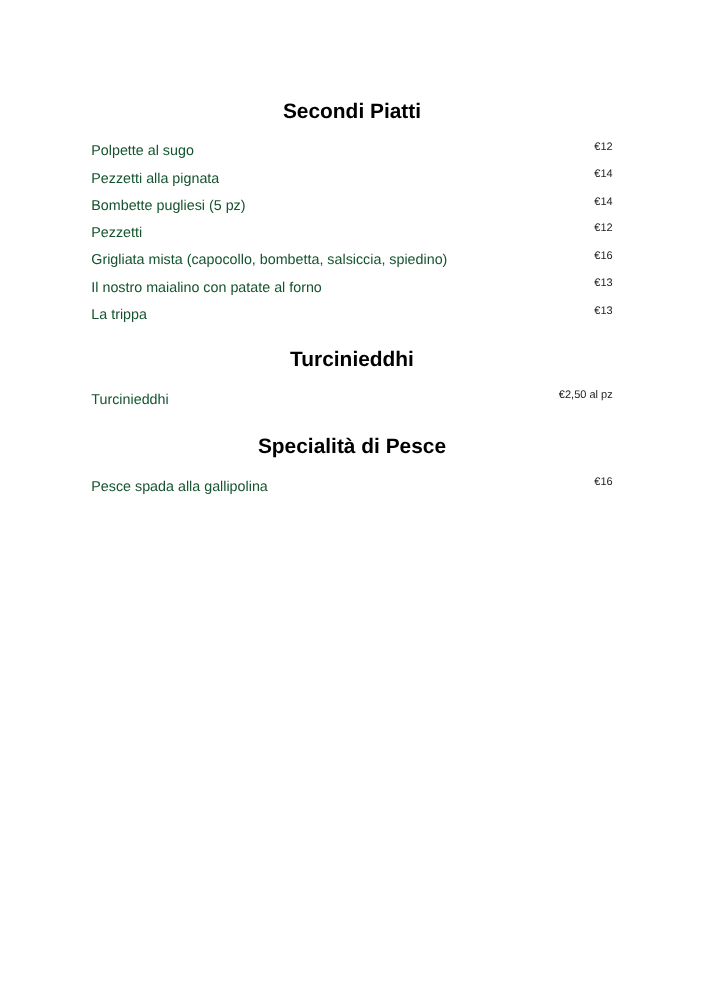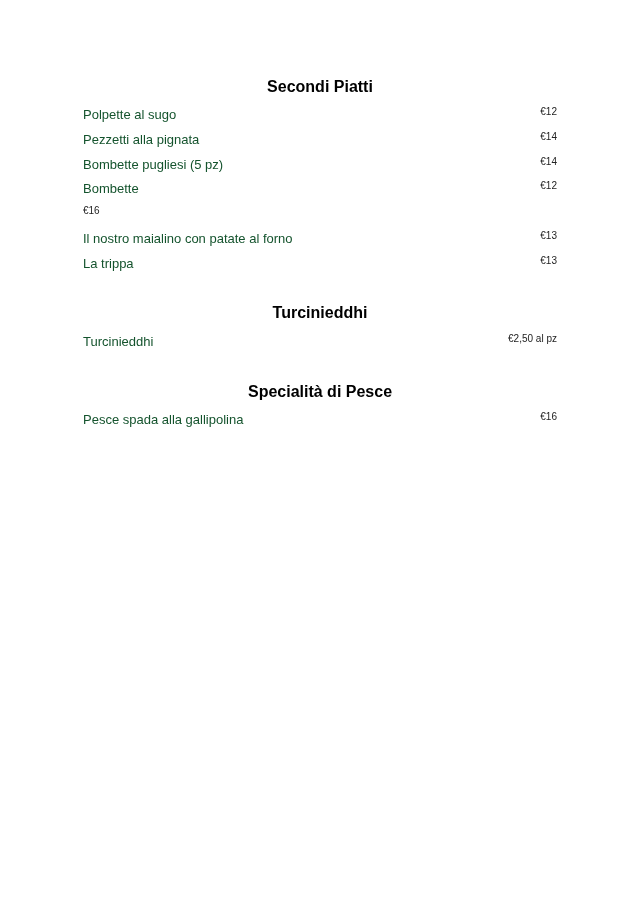--- a/index.html
+++ b/index.html
@@ -20,23 +20,23 @@
       left: 83px;
       top: 0;
       width: 474px;
     }
     .section {
       position: absolute;
       left: 0;
       width: 474px;
     }
     .section-title {
-      margin: 1px;
+      margin: 16px;
       text-align: center;
-      font-size: 16px;
+      font-size: 19px;
       font-weight: bold;
       line-height: 22px;
       height: 22px;
       color: #000000;
     }
     .items {
       list-style: none;
       margin: 0;
       padding: 0;
     }
@@ -75,24 +75,25 @@
       </li>
       <li class="item">
         <span class="item-name">Pezzetti alla pignata</span>
         <span class="item-price">€14</span>
       </li>
       <li class="item">
         <span class="item-name">Bombette pugliesi (5 pz)</span>
         <span class="item-price">€14</span>
       </li>
       <li class="item">
-        <span class="item-name">Bombette</span>
+        <span class="item-name">Pezzetti</span>
         <span class="item-price">€12</span>
       </li>
       <li class="item">
+        <span class="item-name">Grigliata mista (capocollo, bombetta, salsiccia, spiedino)</span>
         <span class="item-price">€16</span>
       </li>
       <li class="item">
         <span class="item-name">Il nostro maialino con patate al forno</span>
         <span class="item-price">€13</span>
       </li>
       <li class="item">
         <span class="item-name">La trippa</span>
         <span class="item-price">€13</span>
       </li>

